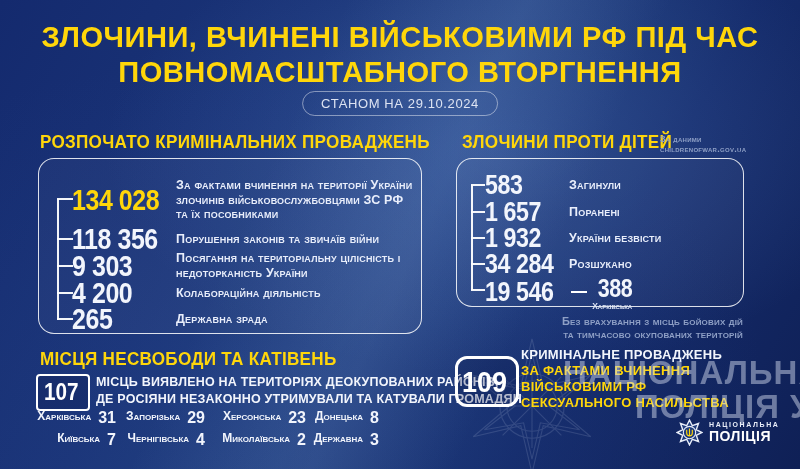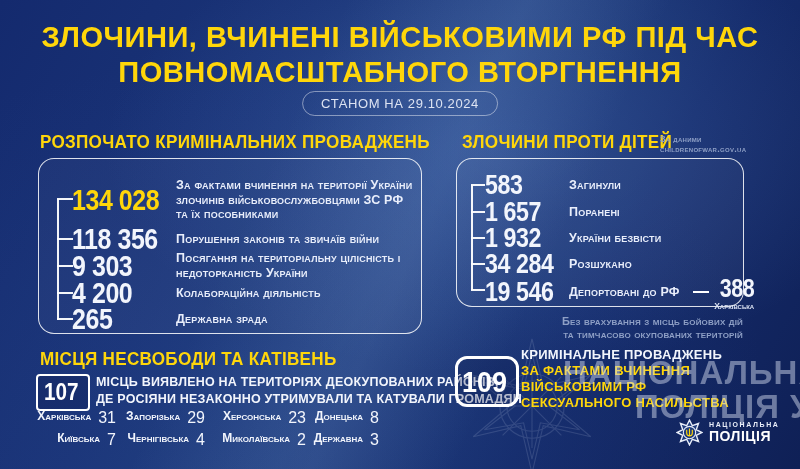--- a/index.html
+++ b/index.html
@@ -48,21 +48,21 @@
   .ret-lbl{font-size:8.5px;margin-top:-2px;color:#dfe6f5;font-weight:700;}
   .srcnote{font-size:9px;line-height:1.15;letter-spacing:0.3px;font-weight:700;}
   .footnote{font-size:11px;line-height:1.2;text-align:right;font-weight:700;letter-spacing:0.2px;}
   
   .count-badge{border:2.5px solid #fff;border-radius:4px;display:flex;align-items:center;justify-content:center;
     font-weight:800;color:#fff;background:rgba(10,25,70,0.25);}
   .det-desc{font-size:12.5px;font-weight:800;line-height:16.5px;letter-spacing:0.2px;white-space:nowrap;}
   .regions{display:grid;grid-template-columns:78px 76px 88px 60px;column-gap:13px;row-gap:4px;}
   .regcell{display:flex;justify-content:flex-end;align-items:flex-start;gap:7px;white-space:nowrap;}
   .regname{font-size:12px;font-weight:700;}
-  .regval{font-size:16px;font-weight:400;}
+  .regval{font-size:16px;font-weight:700;}
   
   .sv-line{font-size:13px;font-weight:800;line-height:16px;letter-spacing:0.3px;white-space:nowrap;}
   .wm{font-size:33px;font-weight:800;color:rgba(203,212,232,0.50);line-height:34px;white-space:nowrap;letter-spacing:1px;}
   .logo{display:flex;align-items:center;gap:6px;}
   .logo-txt1{font-size:7px;font-weight:700;letter-spacing:1.6px;color:#e8edf8;line-height:8px;}
   .logo-txt2{font-size:14px;font-weight:800;color:#fff;line-height:15px;letter-spacing:0.5px;}
 </style>
 </head>
 <body>
 
@@ -129,21 +129,20 @@
     <div class="row" style="left:0;top:64px;height:30px;width:286px">
       <div class="numwrap-r"><span class="num rnum">1 932</span></div>
       <div class="lbl sc">України безвісти</div>
     </div>
     <div class="row" style="left:0;top:90px;height:30px;width:286px">
       <div class="numwrap-r"><span class="num rnum">34 284</span></div>
       <div class="lbl sc">Розшукано</div>
     </div>
     <div class="row" style="left:0;top:116px;height:34px;width:286px">
       <div class="numwrap-r"><span class="num rnum">19 546</span></div>
-      <div class="lbl sc" style="width:122px;flex:none">Депортовані до РФ</div>
       <div class="dash"></div>
       <div class="ret">
         <span class="num">388</span>
         <span class="ret-lbl sc">Харківська</span>
       </div>
     </div>
   </div>
 
   <div class="abs footnote sc muted" style="right:57px;top:315px">
     <div>Без врахування з місць бойових дій</div>

